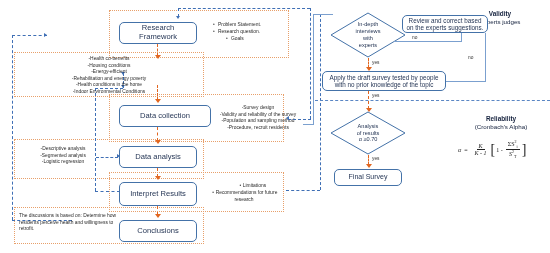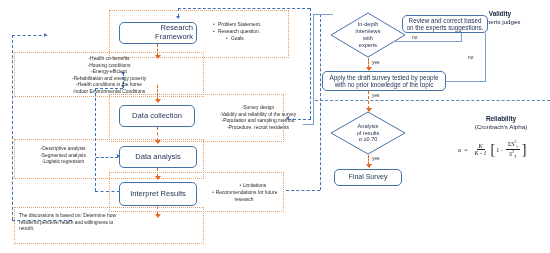--- a/index.html
+++ b/index.html
@@ -5,21 +5,21 @@
   html,body{margin:0;padding:0;background:#ffffff;}
   body{width:550px;height:253px;position:relative;overflow:hidden;
        font-family:"Liberation Sans","DejaVu Sans",sans-serif;color:#1a1a1a;}
   #stage{position:absolute;left:0;top:0;width:550px;height:253px;}
 
   
   .box{position:absolute;box-sizing:border-box;border:1.1px solid #4472a8;
        border-radius:5px;background:#ffffff;display:flex;align-items:center;
        justify-content:center;text-align:center;line-height:1.15;
        color:#1f3050;padding:1px 3px;}
-  .box.lg{font-size:7.6px;text-align:right;}
+  .box.lg{font-size:7.6px;}
   .box.sm{font-size:6.3px;}
 
   
   .diamond{position:absolute;}
   .diamond .shape{position:absolute;left:0;top:0;width:100%;height:100%;}
   .diamond .shape svg{display:block;width:100%;height:100%;}
   .diamond .dtext{position:absolute;left:0;top:0;width:100%;height:100%;
        display:flex;flex-direction:column;align-items:center;justify-content:center;
        text-align:center;font-size:5.6px;line-height:1.25;color:#1f3050;}
 
@@ -102,32 +102,35 @@
   <div class="bhead-d" style="left:120.5px;top:72px;"></div>
 
   <div class="bl h" style="left:96px;top:157px;width:22px;"></div>
   <div class="bhead-r" style="left:117px;top:154.4px;"></div>
 
   <div class="box lg" style="left:119px;top:22px;width:78px;height:22px;">
     <span>Research Framework</span>
   </div>
 
 
-  <div class="box lg" style="left:119px;top:105px;width:76px;height:22px;">
+  <div class="box lg" style="left:119px;top:105px;width:92px;height:22px;">
     <span>Data collection</span>
   </div>
 
   <div class="box lg" style="left:119px;top:182px;width:78px;height:24px;">
     <span>Interpret Results</span>
   </div>
 
   <div class="box lg" style="left:119px;top:146px;width:78px;height:22px;">
     <span>Data analysis</span>
   </div>
 
+  <div class="box lg" style="left:119px;top:220px;width:78px;height:22px;">
+    <span>Conclusions</span>
+  </div>
 
   <div class="varrow" style="left:157px;top:44px;height:12px;"></div>
   <div class="vhead" style="left:154.6px;top:55px;"></div>
 
   <div class="varrow" style="left:157px;top:85px;height:15px;"></div>
   <div class="vhead" style="left:154.6px;top:99px;"></div>
 
   <div class="varrow" style="left:157px;top:127px;height:14px;"></div>
   <div class="vhead" style="left:154.6px;top:140px;"></div>
 

